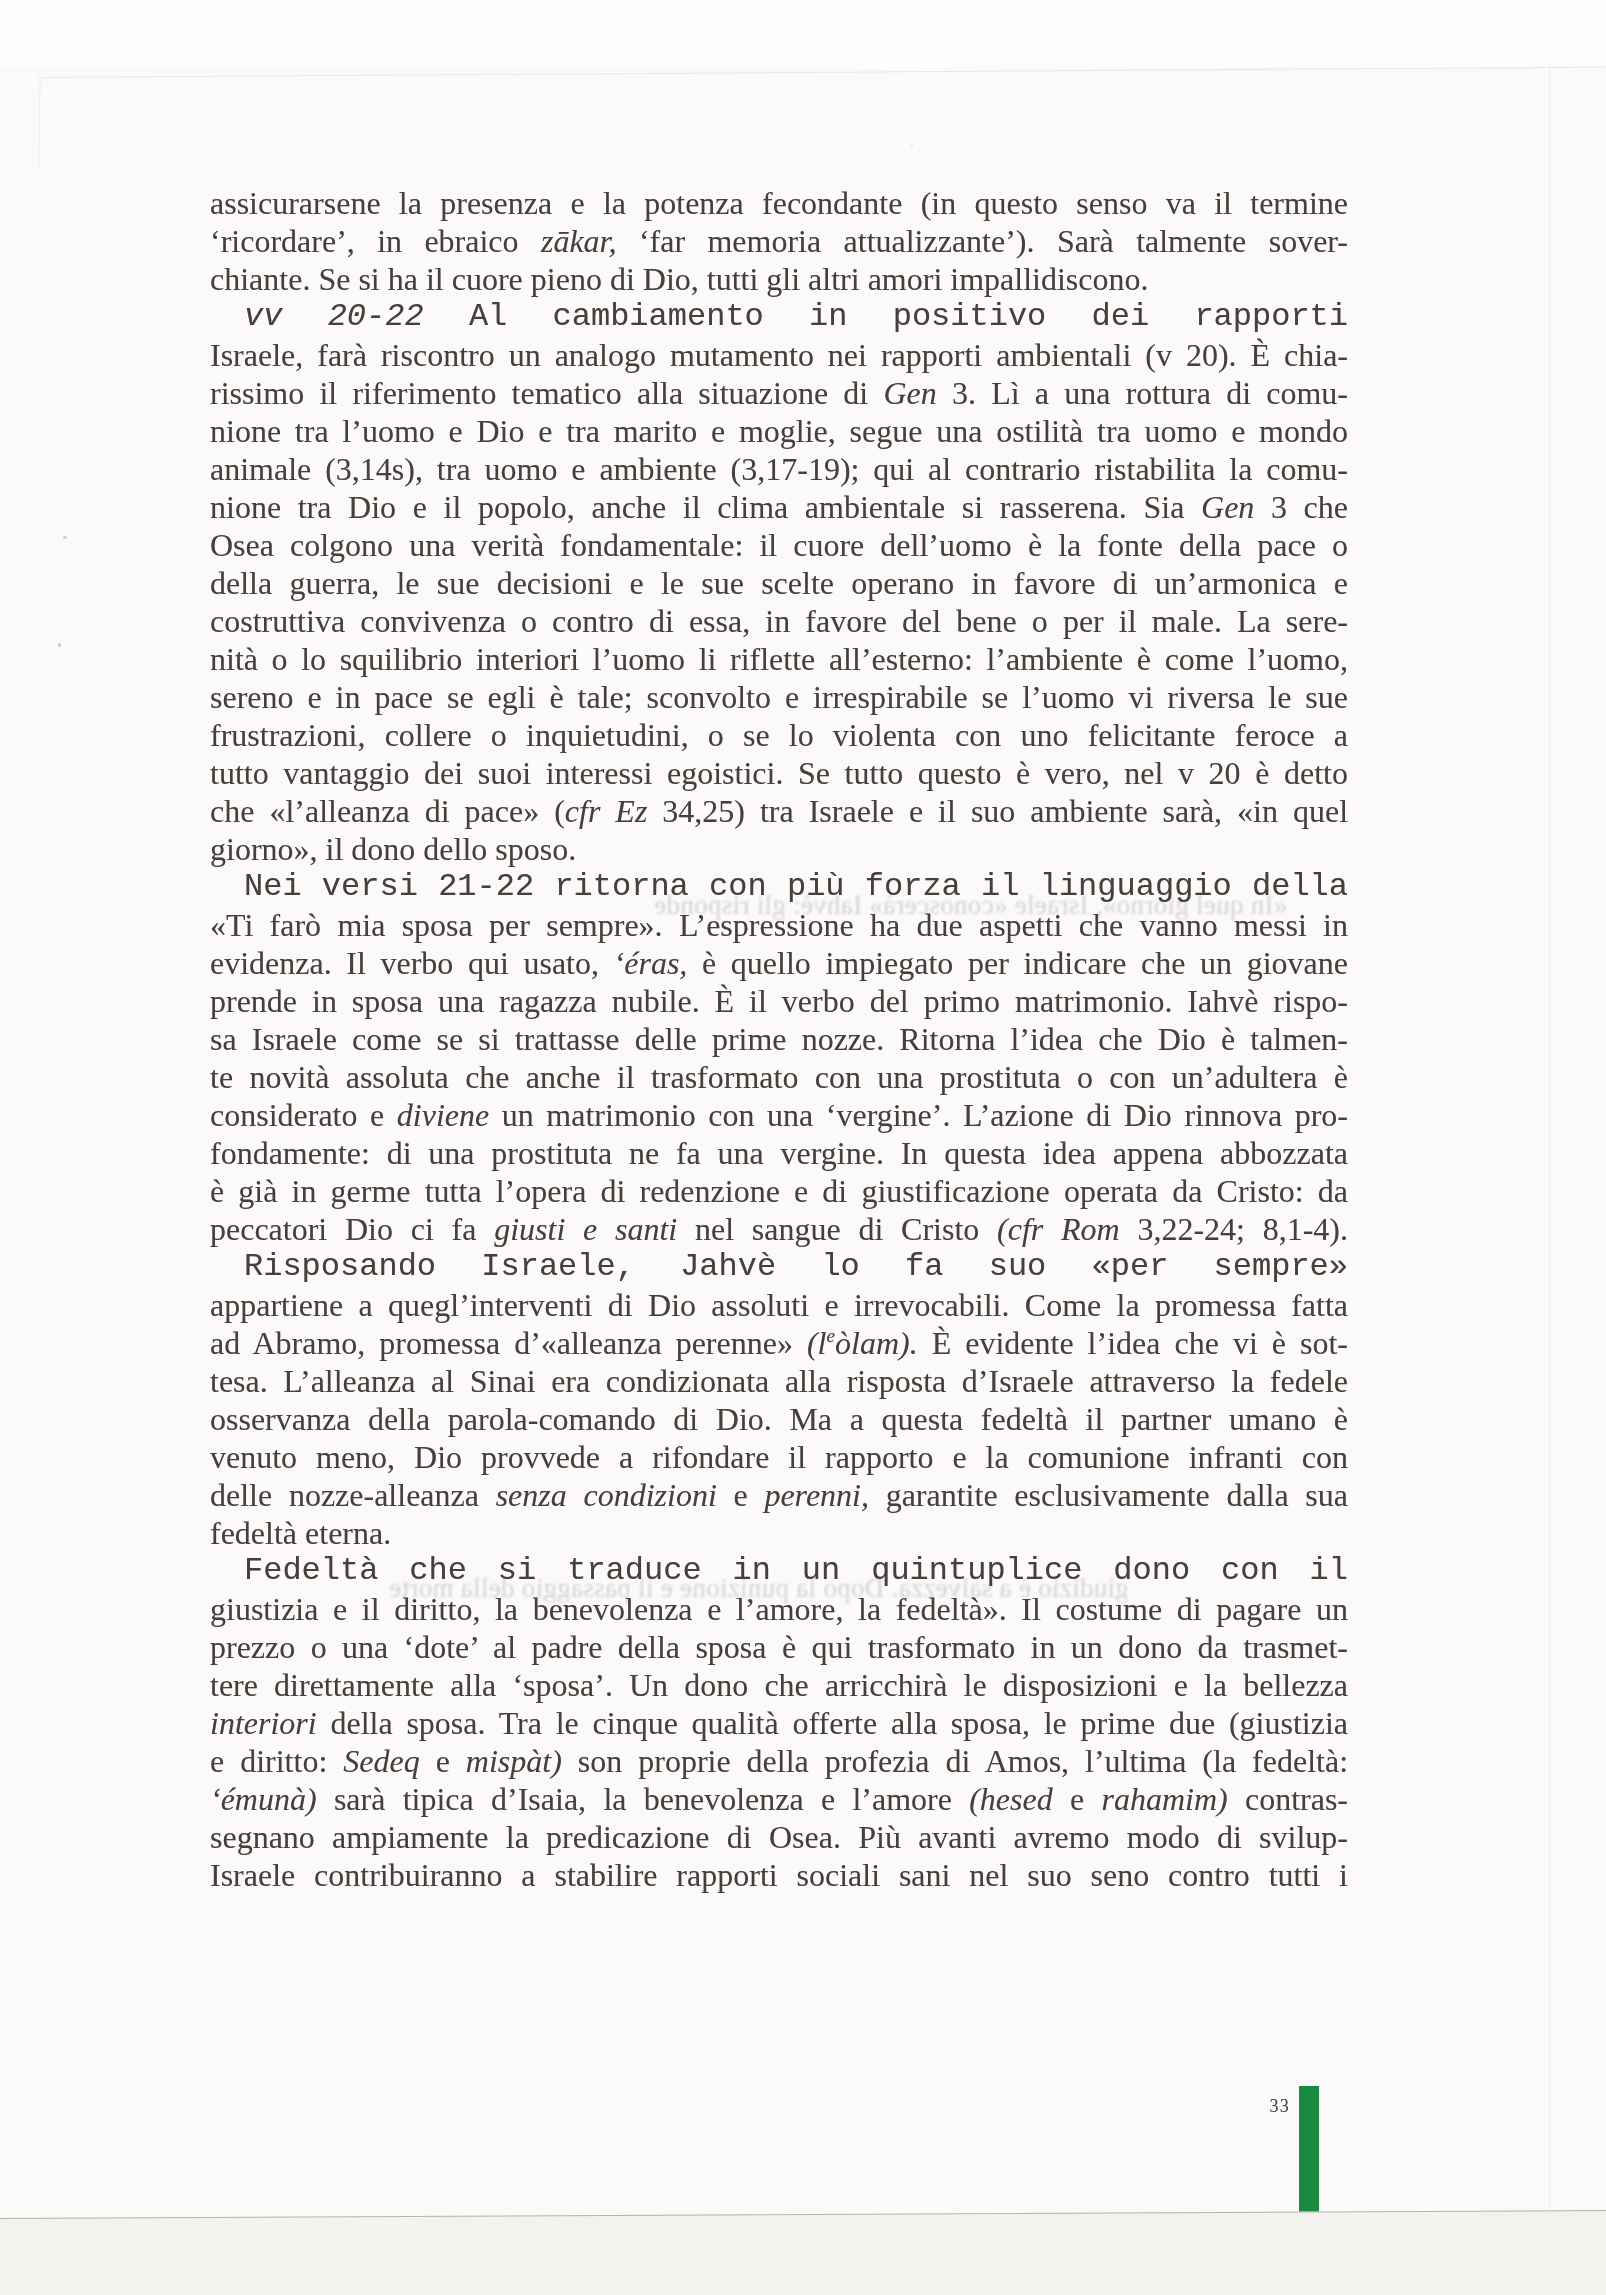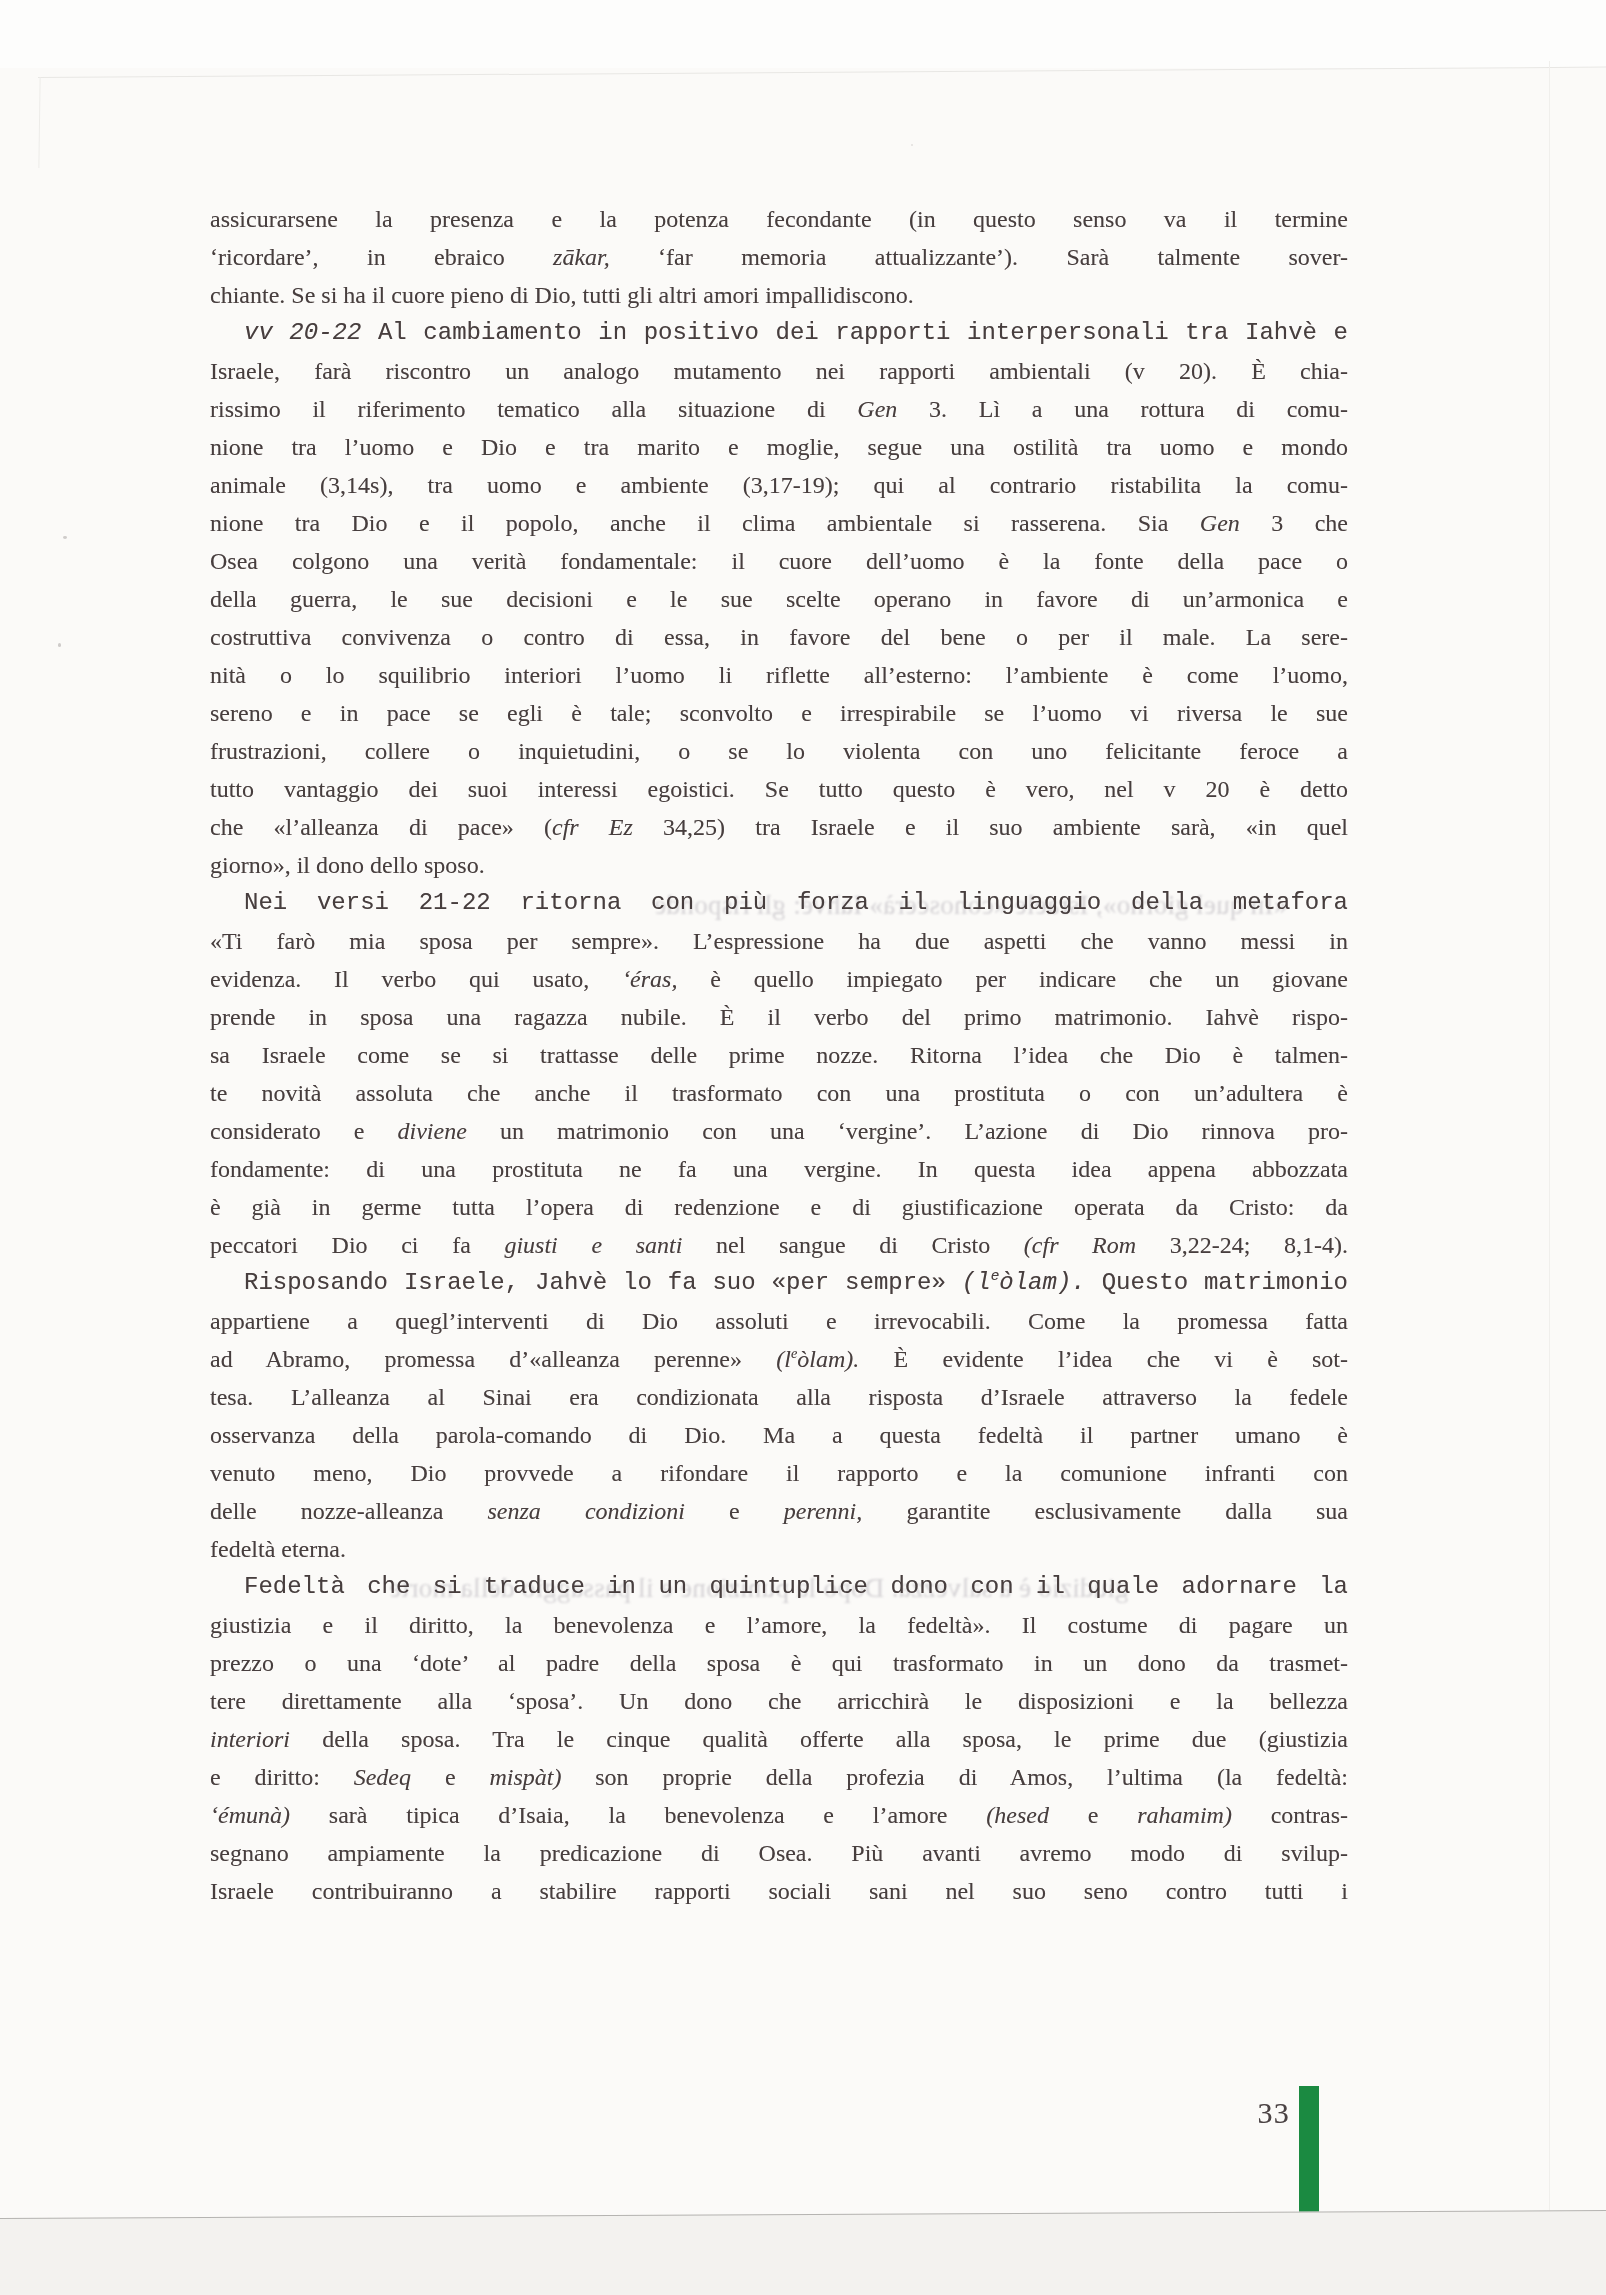--- a/index.html
+++ b/index.html
@@ -17,22 +17,22 @@
   .right-edge{position:absolute;left:1549px;top:61px;width:1.2px;height:2157px;background:#f0efec;}
   .bottom-strip{position:absolute;left:-12px;top:2218px;width:1643px;height:91px;
     background:#f3f2ef;border-top:1.2px solid #b5b4b1;transform:rotate(-0.28deg);transform-origin:left center;}
   .speck{position:absolute;background:#9a9492;border-radius:50%;opacity:.45;}
   .speck.s1{left:63px;top:536px;width:4.3px;height:3px;}
   .speck.s2{left:58px;top:643px;width:3px;height:3.7px;}
   .speck.s3{left:911px;top:144px;width:2.4px;height:2.4px;opacity:.25;}
 
   
   .text-block{
-    position:absolute;left:210px;top:200px;width:1138px;
-    font-size:24px;line-height:38px;color:#473e3e;
+    position:absolute;left:210px;top:184px;width:1138px;
+    font-size:32px;line-height:38px;color:#473e3e;
     text-shadow:0 0 0.6px rgba(70,60,60,.30);
   }
   .para{margin:0;}
   .para.indent .line:first-child{text-indent:34px;font-family:Liberation Mono, monospace;}
   .line{
     text-align:justify;text-align-last:justify;
     height:38px;overflow:hidden;white-space:normal;
   }
   .line.noj{text-align-last:left;}
   .line i{font-style:italic;}
@@ -43,21 +43,21 @@
     position:absolute;transform:scaleX(-1);
     color:#8b8692;opacity:.34;filter:blur(1px);
     font-size:27px;white-space:nowrap;letter-spacing:0.3px;
   }
   .ghost.g1{left:654px;top:890px;}
   .ghost.g2{left:389px;top:1573px;}
 
   
   .page-number{
     position:absolute;left:1238px;top:2096px;width:52px;
-    text-align:right;font-size:30px;color:#4b4344;letter-spacing:1.2px;
+    text-align:right;font-size:18px;color:#4b4344;letter-spacing:1.2px;
     text-shadow:0 0 0.6px rgba(70,60,60,.3);
   }
   .green-bar{
     position:absolute;left:1299px;top:2086px;width:19.5px;height:132px;
   }
 </style>
 </head>
 <body>
 
 <div class="top-light"></div>

